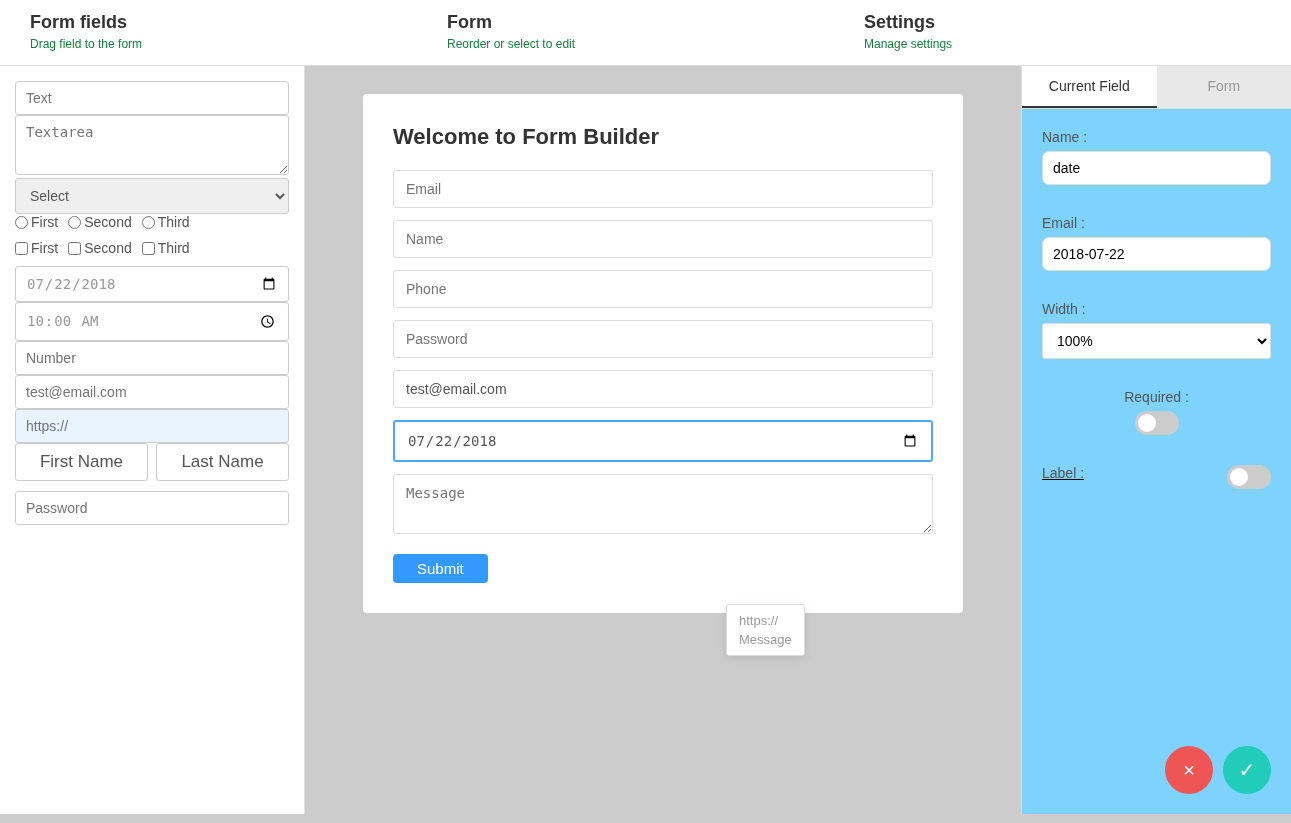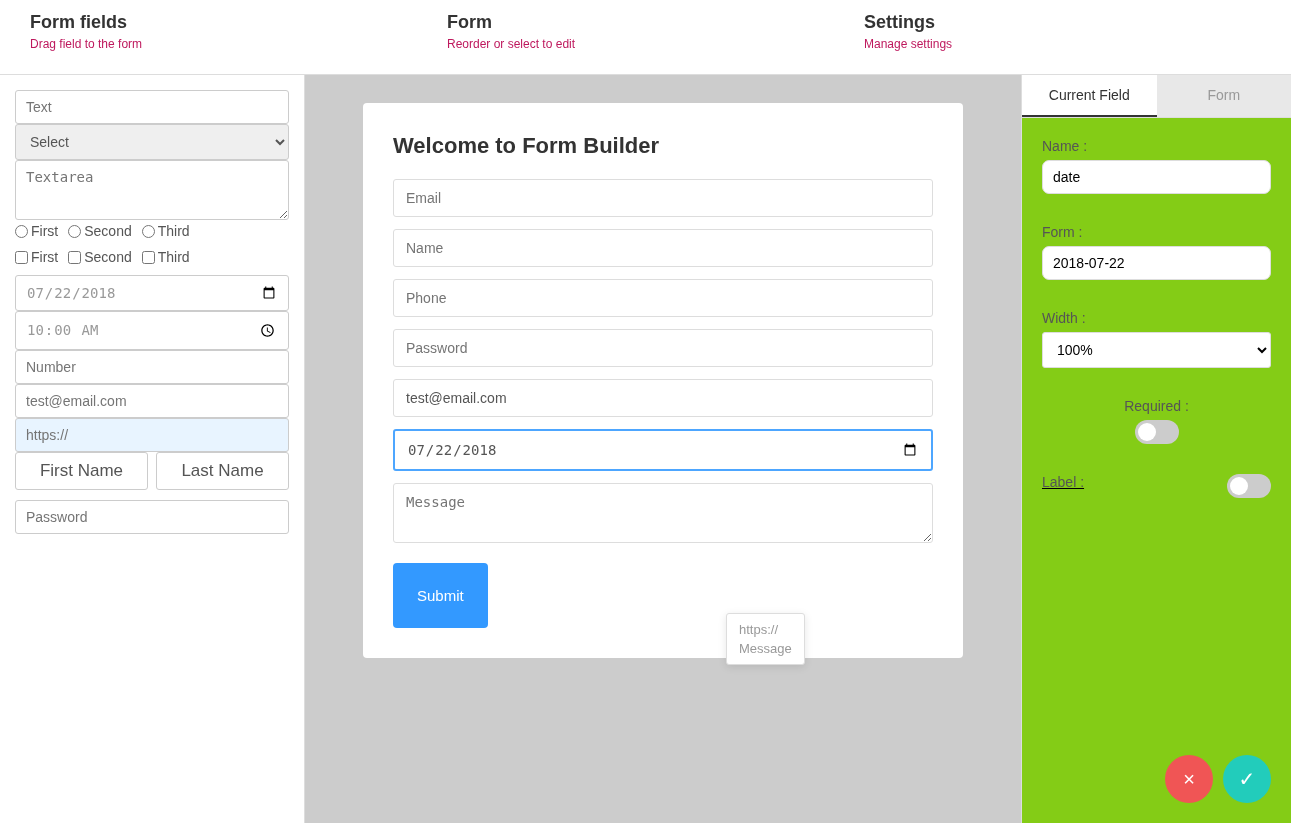--- a/index.html
+++ b/index.html
@@ -4,35 +4,35 @@
   <style>
     * { box-sizing: border-box; margin: 0; padding: 0; }
     body { font-family: Arial, sans-serif; font-size: 14px; background: #ccc; overflow: hidden; width: 1291px; height: 823px; }
 
     
     .header {
       display: flex;
       background: #fff;
       border-bottom: 1px solid #ddd;
       padding: 12px 20px;
-      height: 75px;
+      height: 66px;
       align-items: flex-start;
     }
     .header-section {
       flex: 1;
       padding: 0 10px;
     }
     .header-section h2 {
       font-size: 18px;
       font-weight: bold;
       color: #333;
     }
     .header-section p {
       font-size: 12px;
-      color: #be185d;
+      color: #15803d;
       margin-top: 4px;
     }
 
     
     .main {
       display: flex;
       height: calc(823px - 75px);
     }
 
     
@@ -164,21 +164,21 @@
       border-radius: 3px;
       font-size: 14px;
       color: #999;
       height: 60px;
       resize: vertical;
     }
     .submit-btn {
       background: #3399ff;
       color: #fff;
       border: none;
-      padding: 24px 24px;
+      padding: 6px 24px;
       border-radius: 4px;
       font-size: 15px;
       cursor: pointer;
       margin-top: 5px;
       text-align: right;
     }
 
     
     .url-tooltip {
       position: absolute;
@@ -195,21 +195,21 @@
       white-space: nowrap;
     }
     .url-tooltip-message {
       color: #999;
       margin-top: 4px;
     }
 
     
     .right-panel {
       width: 270px;
-      background: #84cc16;
+      background: #7dd3fc;
       border-left: 1px solid #ddd;
       flex-shrink: 0;
       position: relative;
     }
     .settings-tabs {
       display: flex;
       border-bottom: 1px solid #ddd;
       background: #fff;
     }
     .settings-tab {
@@ -349,29 +349,29 @@
 
 <div class="main">
 
   <div class="left-panel">
 
     <div class="field-item">
       <input type="text" placeholder="Text" style="">
     </div>
 
     <div class="field-item">
+      <textarea placeholder="Textarea" style=""></textarea>
+    </div>
+
+    <div class="field-item">
       <select>
         <option>Select</option>
         <option>Option 1</option>
         <option>Option 2</option>
       </select>
-    </div>
-
-    <div class="field-item">
-      <textarea placeholder="Textarea" style=""></textarea>
     </div>
 
     <div class="radio-group">
       <label>
         <input type="radio" name="radio" style="">
         <span>First</span>
       </label>
       <label>
         <input type="radio" name="radio" style="">
         <span>Second</span>
@@ -473,21 +473,21 @@
     </div>
 
     <div class="settings-content">
 
       <div class="settings-row">
         <div class="settings-label">Name :</div>
         <input type="text" class="settings-input" value="date" style="">
       </div>
 
       <div class="settings-row">
-        <div class="settings-label">Form :</div>
+        <div class="settings-label">Email :</div>
         <input type="text" class="settings-input" value="2018-07-22" style="">
       </div>
 
       <div class="settings-row">
         <div class="settings-label">Width :</div>
         <select class="settings-select">
           <option>100%</option>
           <option>75%</option>
           <option>50%</option>
           <option>25%</option>

